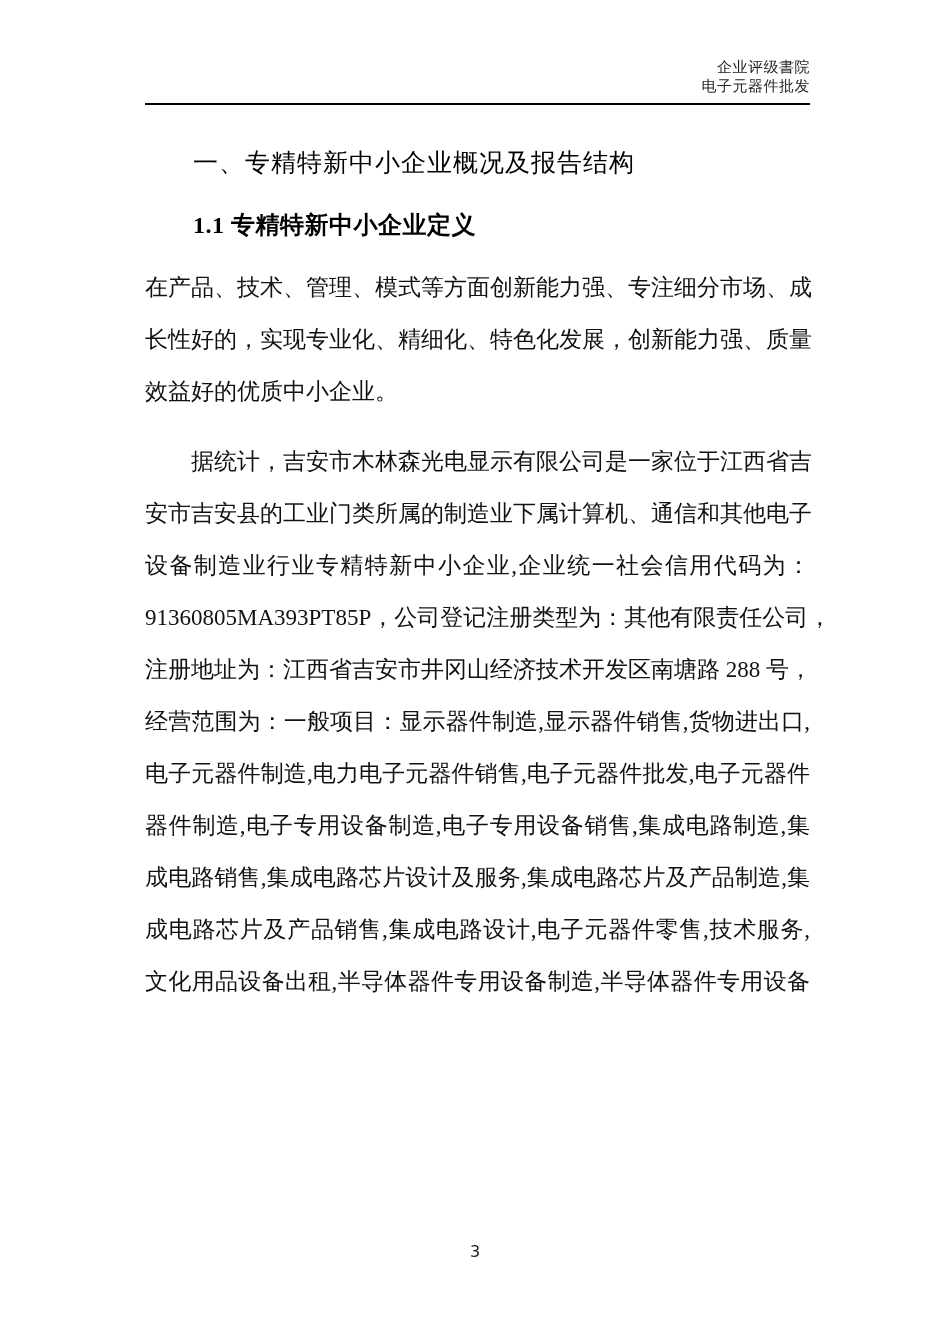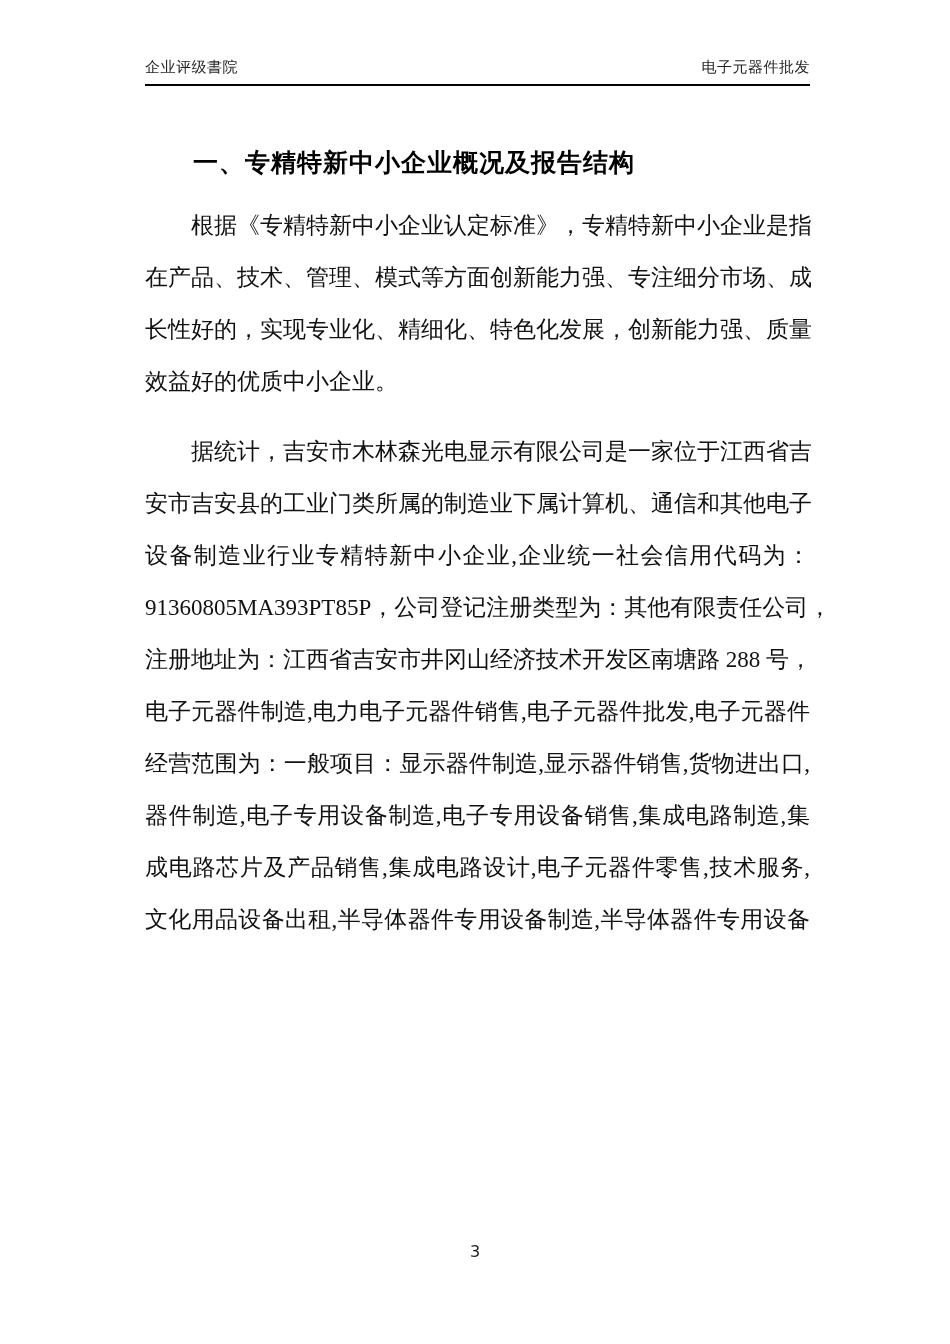--- a/index.html
+++ b/index.html
@@ -18,34 +18,35 @@
     top:58px; left:145px; right:140px;
     display:flex;
     justify-content:space-between;
     align-items:flex-end;
     font-family:"Liberation Sans","DejaVu Sans",sans-serif;
     font-size:15px;
     letter-spacing:0.5px;
     color:#1f1f1f;
     padding-bottom:7px;
     border-bottom:2.5px solid #000000;
+    flex-direction:column;
   }
 
   
   .content {
     position:absolute;
     top:0; left:145px;
     width:665px;
   }
 
   .doc-title {
     margin:148px 0 8px 48px;
     font-size:25px;
     line-height:30px;
-    font-weight:bold;
+    font-weight:normal;
     letter-spacing:1px;
     color:#000000;
   }
 
   .section-heading {
     margin-left:48px;
     font-size:24px;
     line-height:30px;
     font-weight:bold;
     letter-spacing:0.5px;
@@ -84,37 +85,38 @@
 
 <header class="page-header">
   <span>企业评级書院</span>
   <span>电子元器件批发</span>
 </header>
 
 <main class="content">
 
   <h1 class="doc-title">一、专精特新中小企业概况及报告结构</h1>
 
+  <h2 class="section-heading first">1.1 专精特新中小企业定义</h2>
 
   <div class="paragraph first">
-    <div class="body-line indent">根据《专精特新中小企业认定标准》，专精特新中小企业是指</div>
     <div class="body-line">在产品、技术、管理、模式等方面创新能力强、专注细分市场、成</div>
     <div class="body-line">长性好的，实现专业化、精细化、特色化发展，创新能力强、质量</div>
     <div class="body-line last">效益好的优质中小企业。</div>
   </div>
 
 
   <div class="paragraph second">
     <div class="body-line indent">据统计，吉安市木林森光电显示有限公司是一家位于江西省吉</div>
     <div class="body-line">安市吉安县的工业门类所属的制造业下属计算机、通信和其他电子</div>
     <div class="body-line">设备制造业行业专精特新中小企业,企业统一社会信用代码为：</div>
     <div class="body-line">91360805MA393PT85P，公司登记注册类型为：其他有限责任公司，</div>
     <div class="body-line">注册地址为：江西省吉安市井冈山经济技术开发区南塘路 288 号，</div>
+    <div class="body-line">经营范围为：一般项目：显示器件制造,显示器件销售,货物进出口,</div>
     <div class="body-line">电子元器件制造,电力电子元器件销售,电子元器件批发,电子元器件</div>
-    <div class="body-line">经营范围为：一般项目：显示器件制造,显示器件销售,货物进出口,</div>
     <div class="body-line">器件制造,电子专用设备制造,电子专用设备销售,集成电路制造,集</div>
+    <div class="body-line">成电路销售,集成电路芯片设计及服务,集成电路芯片及产品制造,集</div>
     <div class="body-line">成电路芯片及产品销售,集成电路设计,电子元器件零售,技术服务,</div>
     <div class="body-line">文化用品设备出租,半导体器件专用设备制造,半导体器件专用设备</div>
   </div>
 
 </main>
 
 <footer class="page-number">3</footer>
 
 </body></html>

